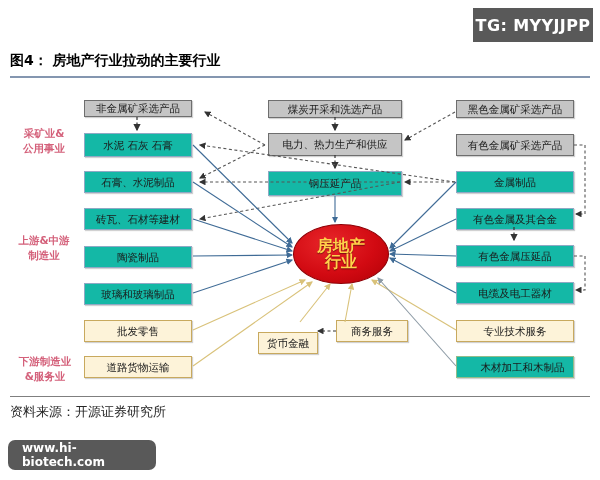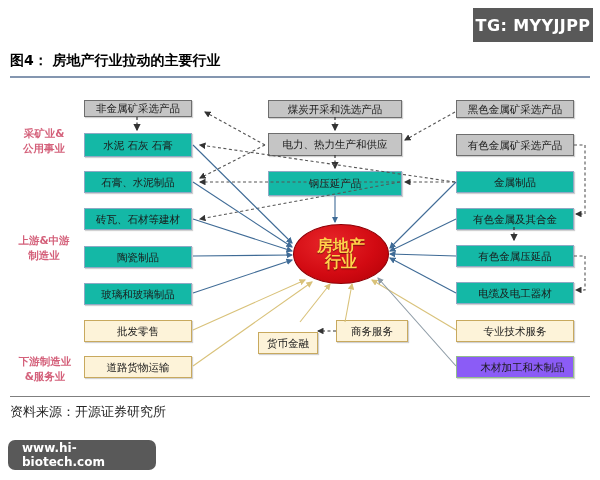--- a/index.html
+++ b/index.html
@@ -104,21 +104,21 @@
     justify-content: center;
     font-size: 10.5px;
     color: #1a1a1a;
     line-height: 1;
     white-space: nowrap;
     box-shadow: 1px 1px 1px rgba(0,0,0,0.18);
   }
   .node.gray   { background: #c5c5c5; border-color: #6e6e6e; }
   .node.blue   { background: #14b8a6; border-color: #8ea9c4; }
   .node.cream  { background: #fdf3d9; border-color: #c8a95e; }
-  .node.green  { background: #8b5cf6; border-color: #93bc8a; padding-left: 15px; }
+  .node.green  { background: #14b8a6; border-color: #93bc8a; padding-left: 15px; }
 
   
   .hub {
     position: absolute;
     left: 293px; top: 224px;
     width: 94px; height: 58px;
     background: radial-gradient(ellipse at 38% 32%, #e8262a 0%, #d20a12 55%, #b00006 100%);
     border: 1px solid #8e0006;
     border-radius: 50%;
     display: flex;

